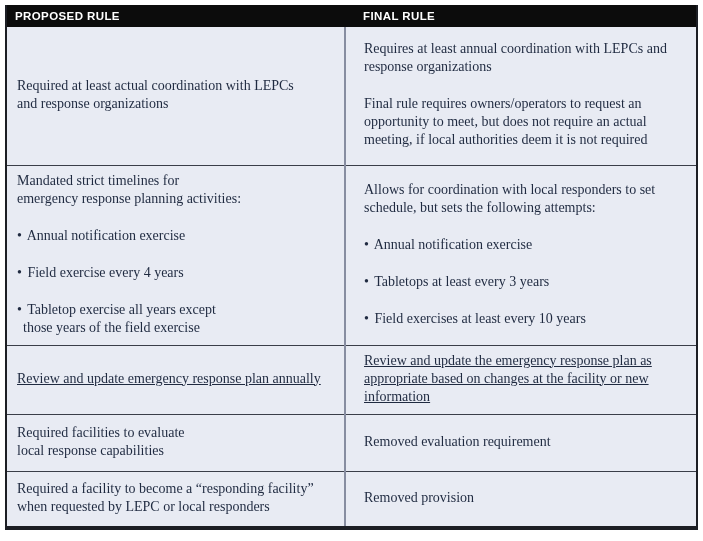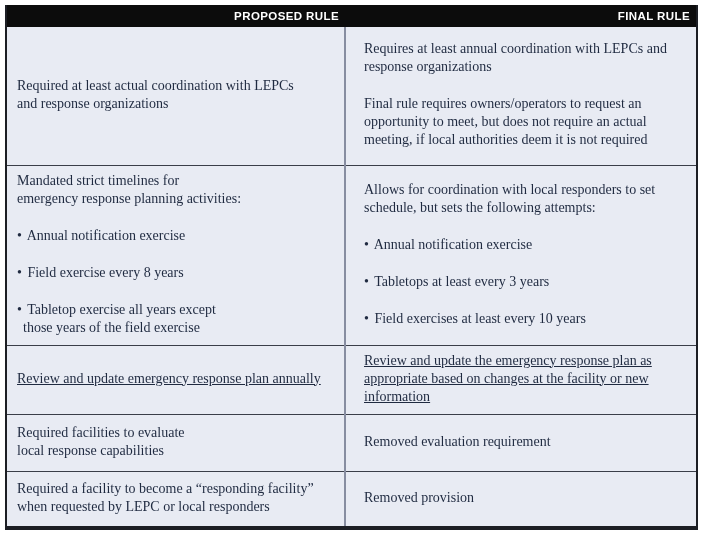--- a/index.html
+++ b/index.html
@@ -27,21 +27,21 @@
   col.col-proposed { width: 339px; }
   col.col-final   { width: 352px; }
 
   th.hdr {
     background: var(--header-bg, #0c0c0c);
     color: var(--header-text, #ffffff);
     font-family: "Liberation Sans", "DejaVu Sans", sans-serif;
     font-weight: 700;
     font-size: 11.5px;
     letter-spacing: 0.4px;
-    text-align: right;
+    text-align: left;
     vertical-align: middle;
     height: 22px;
     box-sizing: border-box;
     padding: 0 6px 0 8px;
   }
   th.hdr-final { padding-left: 18px; }
 
   td {
     background: var(--cell-bg, #e8ebf3);
     color: var(--body-text, #1f2a40);
@@ -99,21 +99,21 @@
             <div class="block para">Final rule requires owners/operators to request an
 opportunity to meet, but does not require an actual
 meeting, if local authorities deem it is not required</div>
           </td>
         </tr>
         <tr class="row-2">
           <td class="proposed">
             <div class="block para">Mandated strict timelines for
 emergency response planning activities:</div>
             <div class="block bullet"><span class="glyph">•</span> <span>Annual notification exercise</span></div>
-            <div class="block bullet"><span class="glyph">•</span> <span>Field exercise every 8 years</span></div>
+            <div class="block bullet"><span class="glyph">•</span> <span>Field exercise every 4 years</span></div>
             <div class="block bullet"><span class="glyph">•</span> <span>Tabletop exercise all years except
 those years of the field exercise</span></div>
           </td>
           <td class="final">
             <div class="block para">Allows for coordination with local responders to set
 schedule, but sets the following attempts:</div>
             <div class="block bullet"><span class="glyph">•</span> <span>Annual notification exercise</span></div>
             <div class="block bullet"><span class="glyph">•</span> <span>Tabletops at least every 3 years</span></div>
             <div class="block bullet"><span class="glyph">•</span> <span>Field exercises at least every 10 years</span></div>
           </td>

